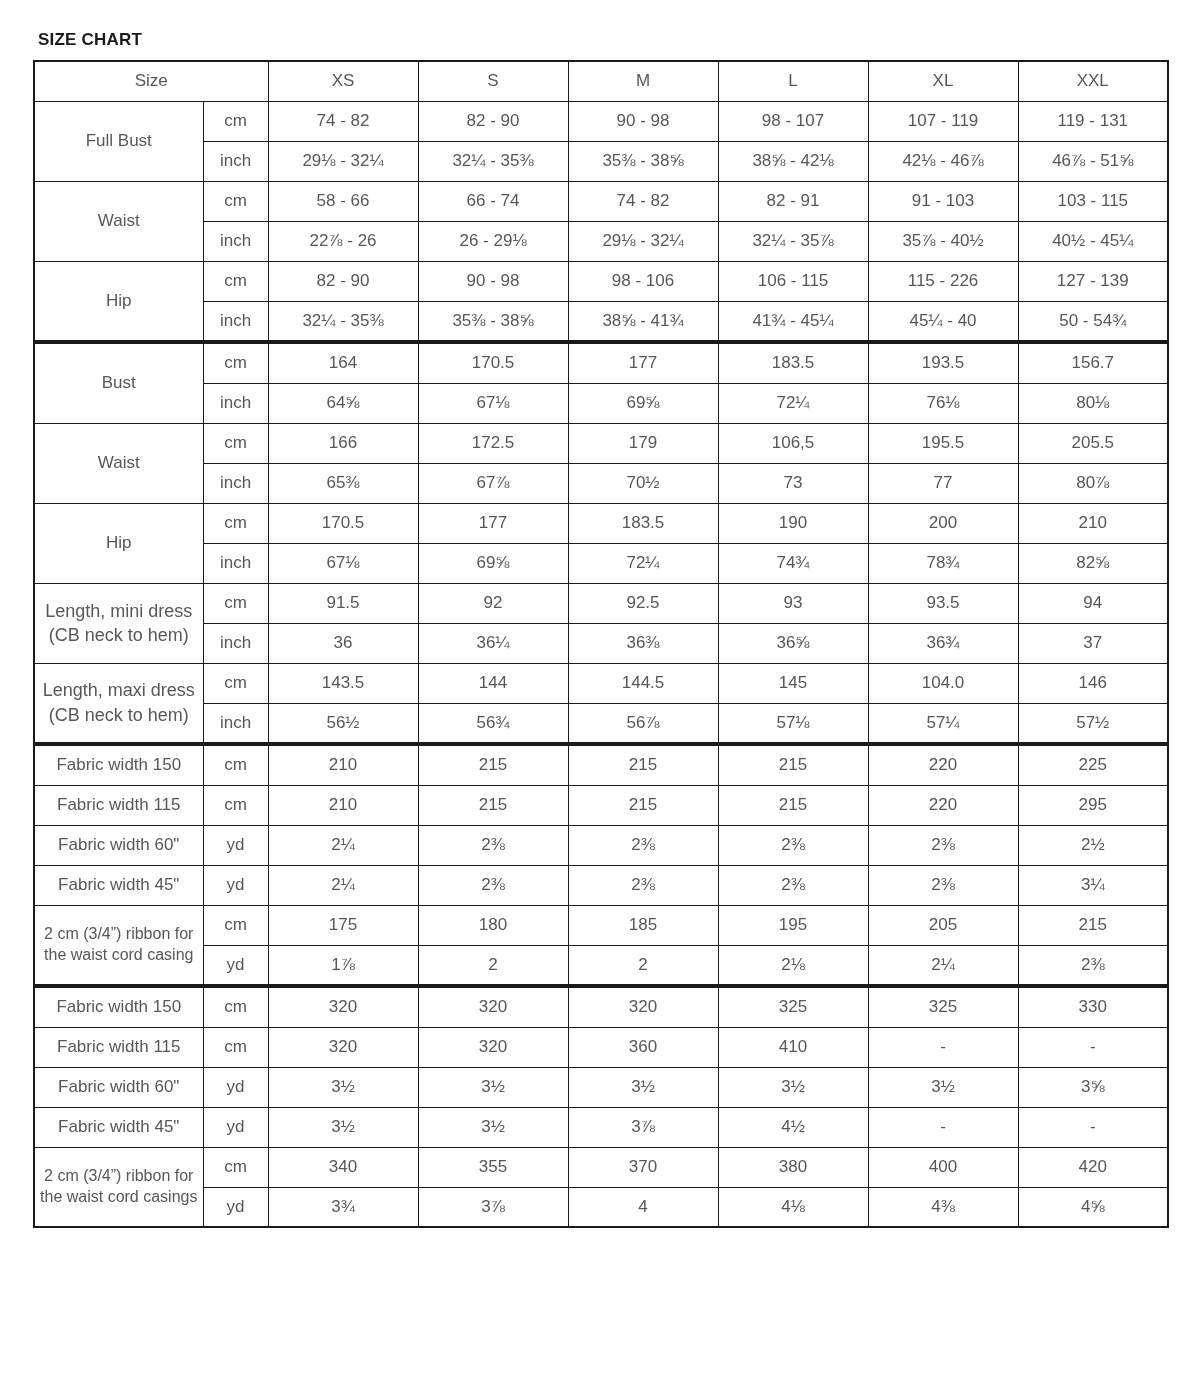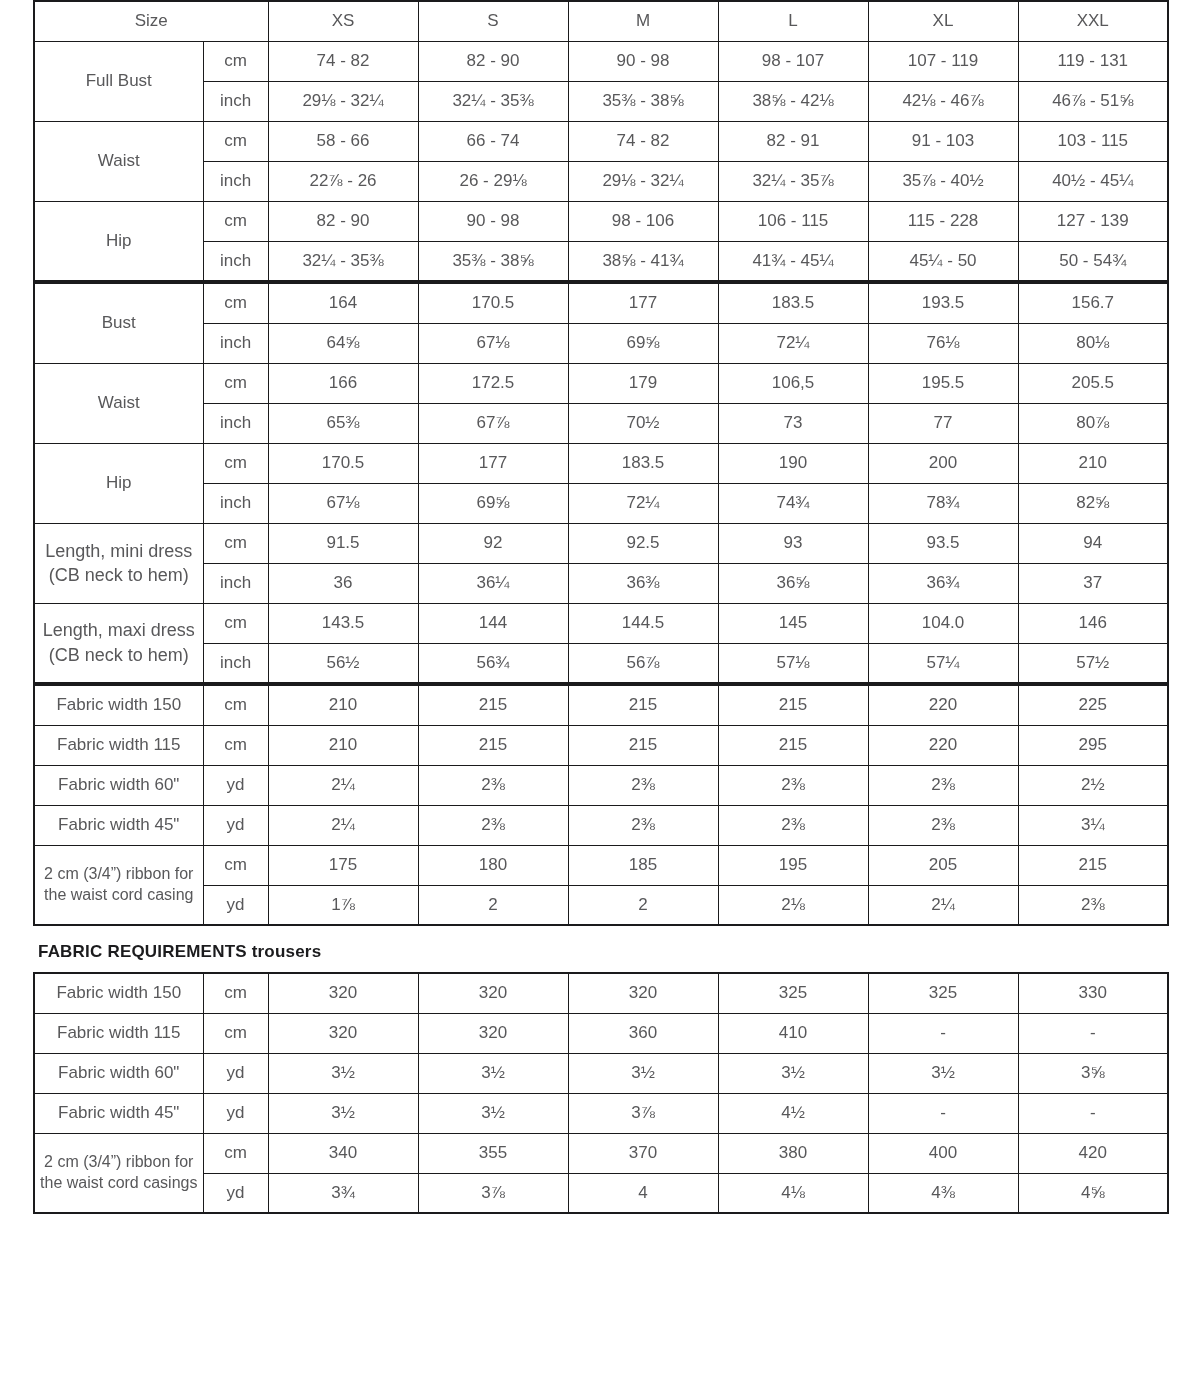--- a/index.html
+++ b/index.html
@@ -48,20 +48,21 @@
   table.chart { border: 2px solid var(--border); }
   table.chart .label-cell { }
   table.chart .label-cell.small { font-size: 18px; line-height: 1.35; }
   table.chart .label-cell.medium { font-size: 16px; line-height: 1.3; margin-left: 36px; }
 </style>
 </head>
 <body>
 
 <div class="page">
 
+  <h2 class="section-title first">SIZE CHART</h2>
   <table class="chart" id="size-chart-table">
       <colgroup>
         <col class="col-label">
         <col class="col-unit">
         <col class="col-size">
         <col class="col-size">
         <col class="col-size">
         <col class="col-size">
         <col class="col-size">
         <col class="col-size">
@@ -116,30 +117,30 @@
           <td class="value-cell">35⅞ - 40½</td>
           <td class="value-cell">40½ - 45¼</td>
         </tr>
         <tr>
           <td rowspan="2" class="label-cell">Hip</td>
           <td class="unit-cell">cm</td>
           <td class="value-cell">82 - 90</td>
           <td class="value-cell">90 - 98</td>
           <td class="value-cell">98 - 106</td>
           <td class="value-cell">106 - 115</td>
-          <td class="value-cell">115 - 228</td>
+          <td class="value-cell">115 - 226</td>
           <td class="value-cell">127 - 139</td>
         </tr>
         <tr>
           <td class="unit-cell">inch</td>
           <td class="value-cell">32¼ - 35⅜</td>
           <td class="value-cell">35⅜ - 38⅝</td>
           <td class="value-cell">38⅝ - 41¾</td>
           <td class="value-cell">41¾ - 45¼</td>
-          <td class="value-cell">45¼ - 50</td>
+          <td class="value-cell">45¼ - 40</td>
           <td class="value-cell">50 - 54¾</td>
         </tr>
       </tbody>
     </table>
 
   <table class="chart" id="finished-table">
       <colgroup>
         <col class="col-label">
         <col class="col-unit">
         <col class="col-size">
@@ -321,21 +322,20 @@
           <td class="value-cell">1⅞</td>
           <td class="value-cell">2</td>
           <td class="value-cell">2</td>
           <td class="value-cell">2⅛</td>
           <td class="value-cell">2¼</td>
           <td class="value-cell">2⅜</td>
         </tr>
       </tbody>
     </table>
 
-  <h2 class="section-title">FABRIC REQUIREMENTS trousers</h2>
   <table class="chart" id="fabric-trousers-table">
       <colgroup>
         <col class="col-label">
         <col class="col-unit">
         <col class="col-size">
         <col class="col-size">
         <col class="col-size">
         <col class="col-size">
         <col class="col-size">
         <col class="col-size">

